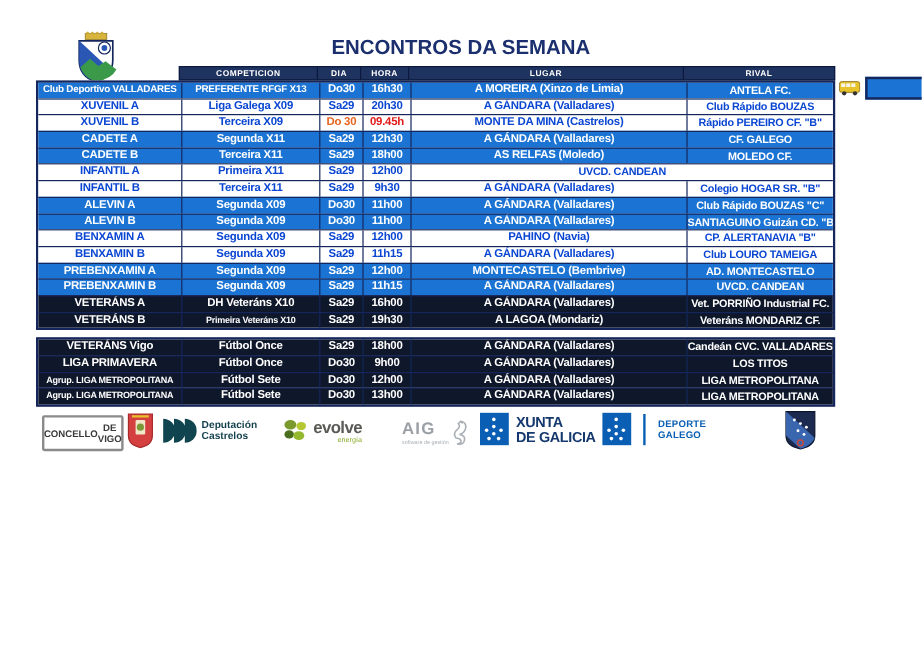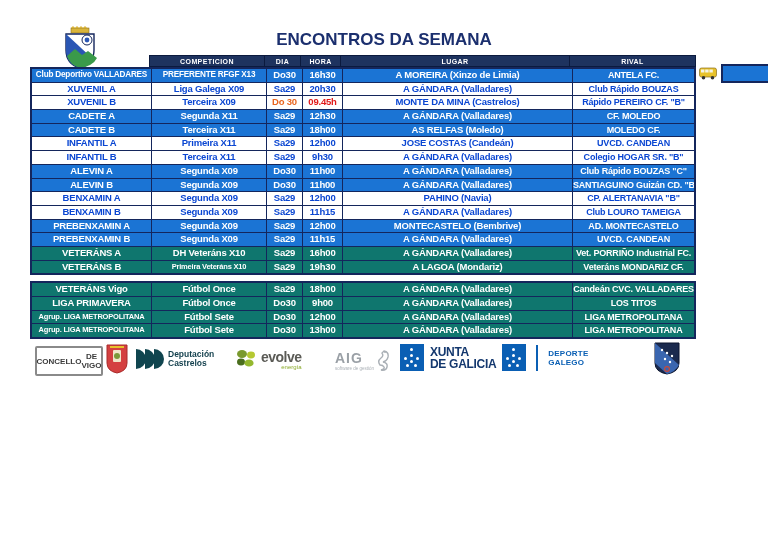--- a/index.html
+++ b/index.html
@@ -33,21 +33,21 @@
         white-space:nowrap;overflow:hidden;border-left:1px solid #14265c;letter-spacing:-0.2px;}
   .row .cell:first-child{border-left:none;}
   .c-team{width:119px;}
   .c-comp{width:115px;}
   .c-dia{width:36px;}
   .c-hora{width:40px;}
   .c-lugar{width:230px;}
   .c-rival{flex:1;font-size:9px;}
   .row.white{background:#ffffff;color:#0a46d2;}
   .row.blue{background:#1b74d4;color:#ffffff;}
-  .row.navy{background:#0f766e;color:#ffffff;}
+  .row.navy{background:#0f172a;color:#ffffff;}
   .cell.small{font-size:7.5px;}
   .cell.msmall{font-size:8.2px;}
   .cell.redday{color:#e8641e;}
   .cell.redtime{color:#e01818;}
 
   
   .busbox{position:absolute;left:699px;top:67px;width:18px;height:13px;}
   .timebox{position:absolute;left:721px;top:64px;width:44px;height:15px;background:#1b74d4;
            border:2px solid #14265c;color:#fff;font-size:10.5px;font-weight:bold;
            text-align:center;line-height:15px;padding-left:44px;}
@@ -126,36 +126,35 @@
     <div class="cell c-hora redtime">09.45h</div>
     <div class="cell c-lugar">MONTE DA MINA (Castrelos)</div>
     <div class="cell c-rival">Rápido PEREIRO CF. "B"</div>
   </div>
         <div class="row blue">
     <div class="cell c-team">CADETE A</div>
     <div class="cell c-comp">Segunda X11</div>
     <div class="cell c-dia">Sa29</div>
     <div class="cell c-hora">12h30</div>
     <div class="cell c-lugar">A GÁNDARA (Valladares)</div>
-    <div class="cell c-rival">CF. MOLEDO</div>
+    <div class="cell c-rival">CF. GALEGO</div>
   </div>
         <div class="row blue">
     <div class="cell c-team">CADETE B</div>
     <div class="cell c-comp">Terceira X11</div>
     <div class="cell c-dia">Sa29</div>
     <div class="cell c-hora">18h00</div>
     <div class="cell c-lugar">AS RELFAS (Moledo)</div>
     <div class="cell c-rival">MOLEDO CF.</div>
   </div>
         <div class="row white">
     <div class="cell c-team">INFANTIL A</div>
     <div class="cell c-comp">Primeira X11</div>
     <div class="cell c-dia">Sa29</div>
     <div class="cell c-hora">12h00</div>
-    <div class="cell c-lugar">JOSE COSTAS (Candeán)</div>
     <div class="cell c-rival">UVCD. CANDEAN</div>
   </div>
         <div class="row white">
     <div class="cell c-team">INFANTIL B</div>
     <div class="cell c-comp">Terceira X11</div>
     <div class="cell c-dia">Sa29</div>
     <div class="cell c-hora">9h30</div>
     <div class="cell c-lugar">A GÁNDARA (Valladares)</div>
     <div class="cell c-rival">Colegio HOGAR SR. "B"</div>
   </div>

